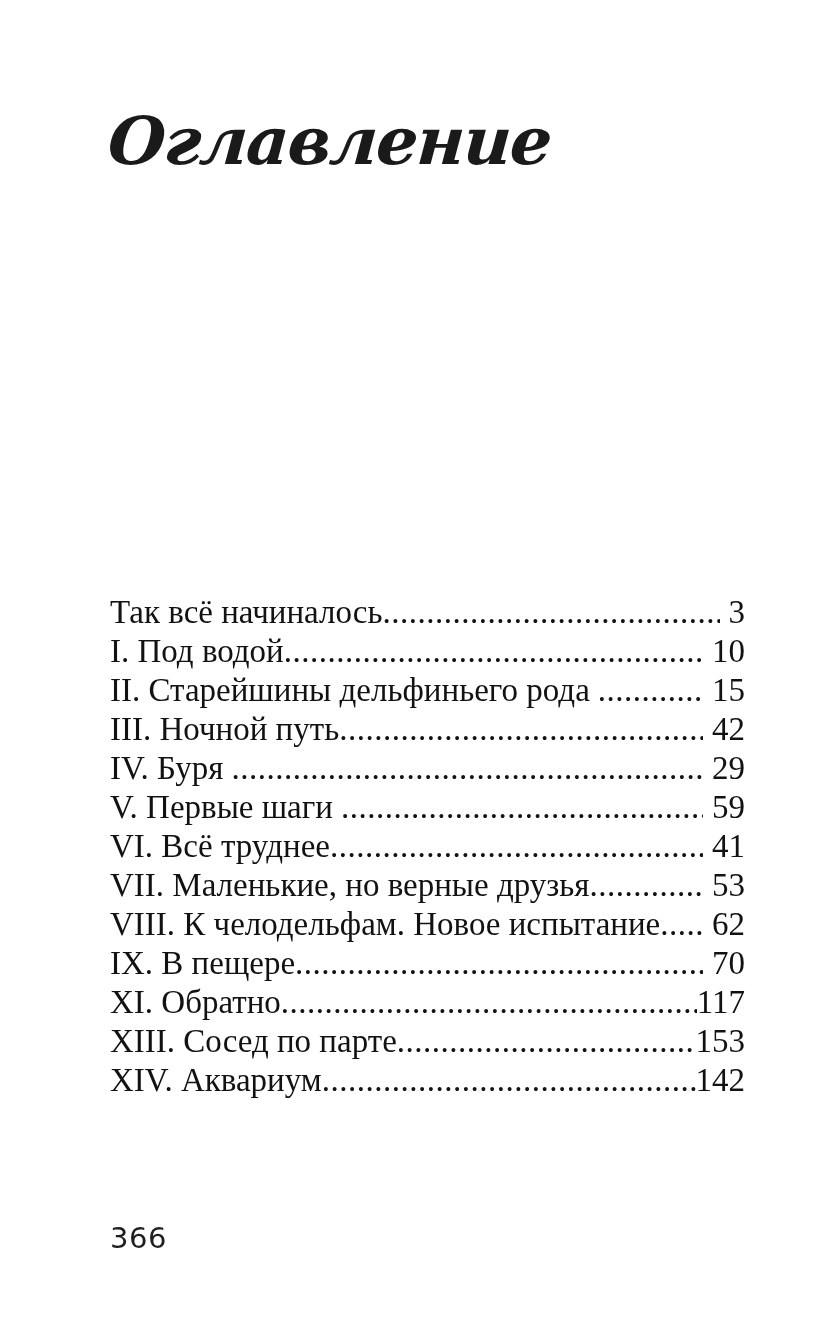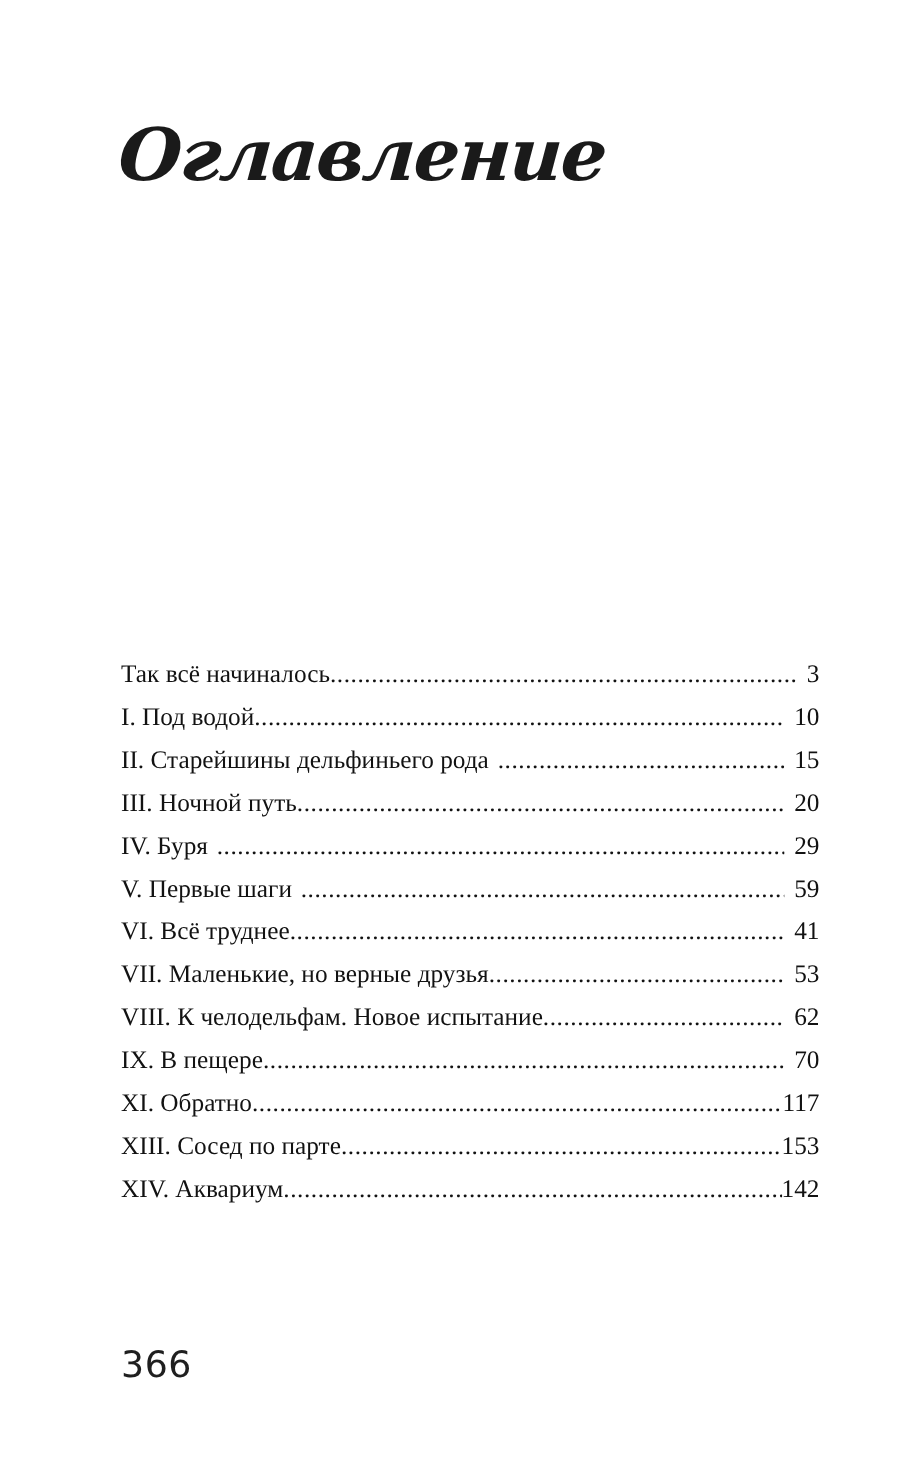--- a/index.html
+++ b/index.html
@@ -37,21 +37,21 @@
   .toc-list {
     position: absolute;
     left: 110px;
     top: 593px;
     width: 635px;
   }
   .toc-row {
     display: flex;
     align-items: flex-start;
     height: 39px;
-    font-size: 23px;
+    font-size: 33px;
     color: #121212;
     line-height: 39px;
     white-space: nowrap;
   }
   .toc-label {
     flex: 0 0 auto;
   }
   .toc-dots {
     flex: 1 1 auto;
     overflow: hidden;
@@ -77,21 +77,21 @@
   .toc-row.gap-before-page .toc-page {
     padding-left: 9px;
   }
 
   
   .folio {
     position: absolute;
     left: 110px;
     top: 1224px;
     font-family: "DejaVu Sans", "Liberation Sans", sans-serif;
-    font-size: 33px;
+    font-size: 29px;
     font-weight: 400;
     color: #1f1f1f;
     letter-spacing: 0.5px;
     line-height: 1;
   }
 </style>
 </head>
 <body>
 
 <div class="page">
@@ -110,21 +110,21 @@
         <span class="toc-page">10</span>
       </div>
       <div class="toc-row gap-before-dots gap-before-page">
         <span class="toc-label">II. Старейшины дельфиньего рода</span>
         <span class="toc-dots"></span>
         <span class="toc-page">15</span>
       </div>
       <div class="toc-row gap-before-page">
         <span class="toc-label">III. Ночной путь</span>
         <span class="toc-dots"></span>
-        <span class="toc-page">20</span>
+        <span class="toc-page">42</span>
       </div>
       <div class="toc-row gap-before-dots gap-before-page">
         <span class="toc-label">IV. Буря</span>
         <span class="toc-dots"></span>
         <span class="toc-page">29</span>
       </div>
       <div class="toc-row gap-before-dots gap-before-page">
         <span class="toc-label">V. Первые шаги</span>
         <span class="toc-dots"></span>
         <span class="toc-page">59</span>

